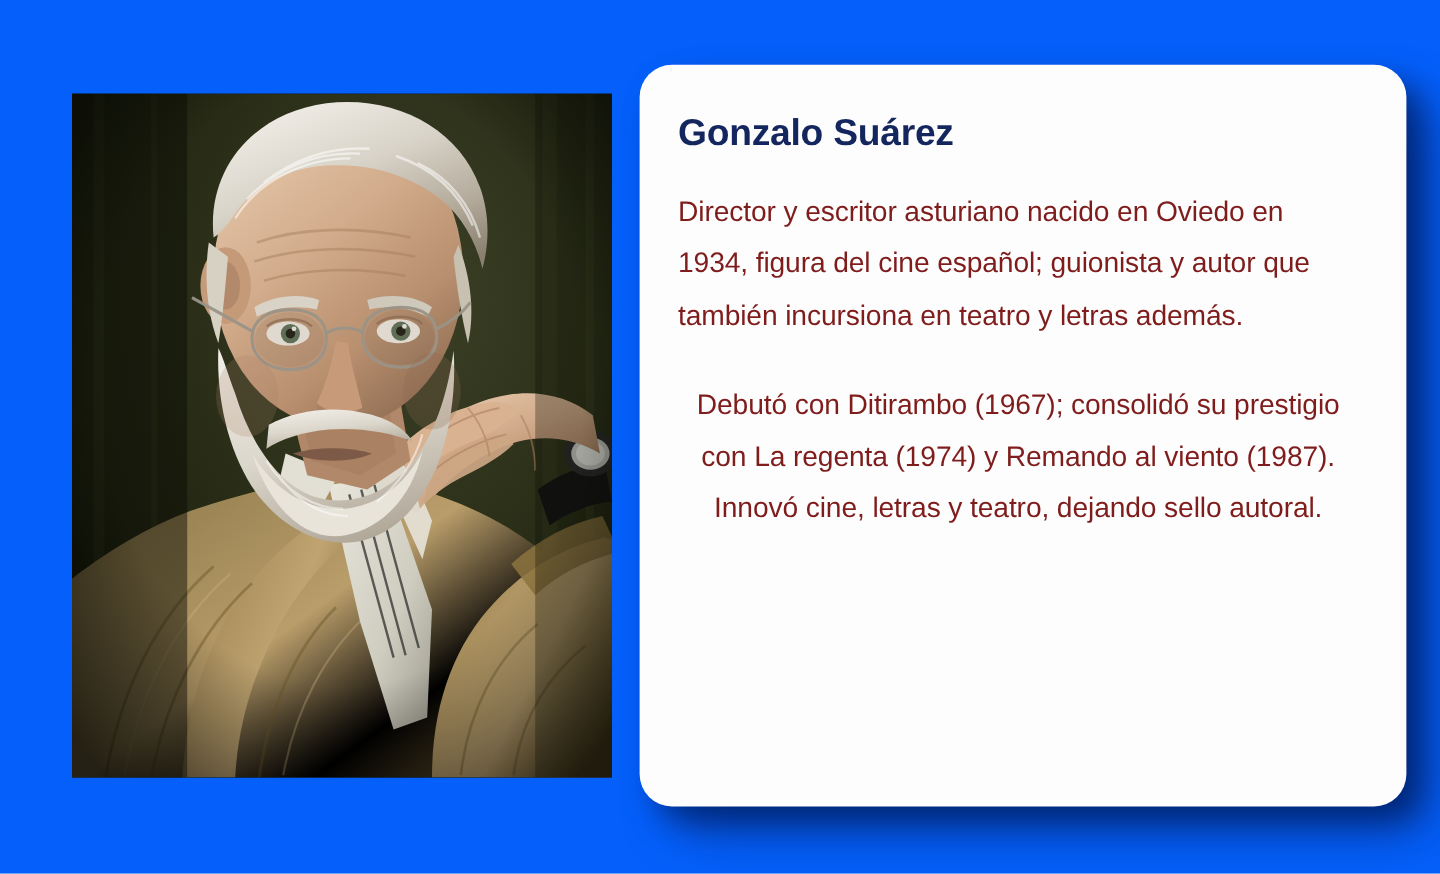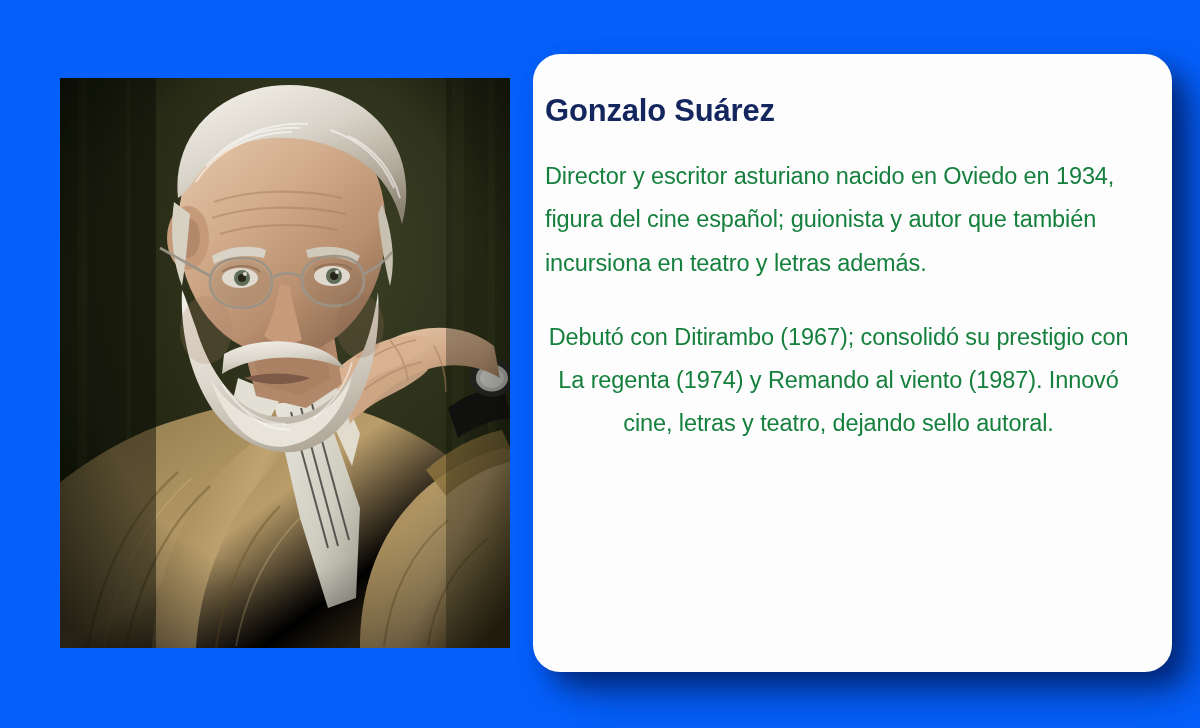--- a/index.html
+++ b/index.html
@@ -43,41 +43,41 @@
     position: absolute;
     left: 533px;
     top: 54px;
     width: 639px;
     height: 618px;
     background: #fdfdfd;
     border-radius: 27px;
     box-shadow: 14px 14px 26px -2px rgba(0, 18, 70, 0.60),
                 26px 26px 46px -6px rgba(0, 16, 62, 0.38);
     box-sizing: border-box;
-    padding: 38px 40px 34px 12px;
+    padding: 38px 40px 34px 32px;
   }
 
   #card-inner {
     width: 100%;
   }
 
   #person-name {
     margin: 0 0 26px 0;
     font-size: 31px;
     line-height: 1.2;
     font-weight: bold;
     color: #14265e;
     letter-spacing: -0.2px;
   }
 
   .bio-paragraph {
     margin: 0 0 31px 0;
     font-size: 23.5px;
     line-height: 1.84;
-    color: #15803d;
+    color: #7f1d1d;
     font-weight: normal;
     letter-spacing: -0.1px;
   }
   .bio-paragraph:last-child {
     margin-bottom: 0;
     text-align: center;
   }
 </style>
 </head>
 <body>

